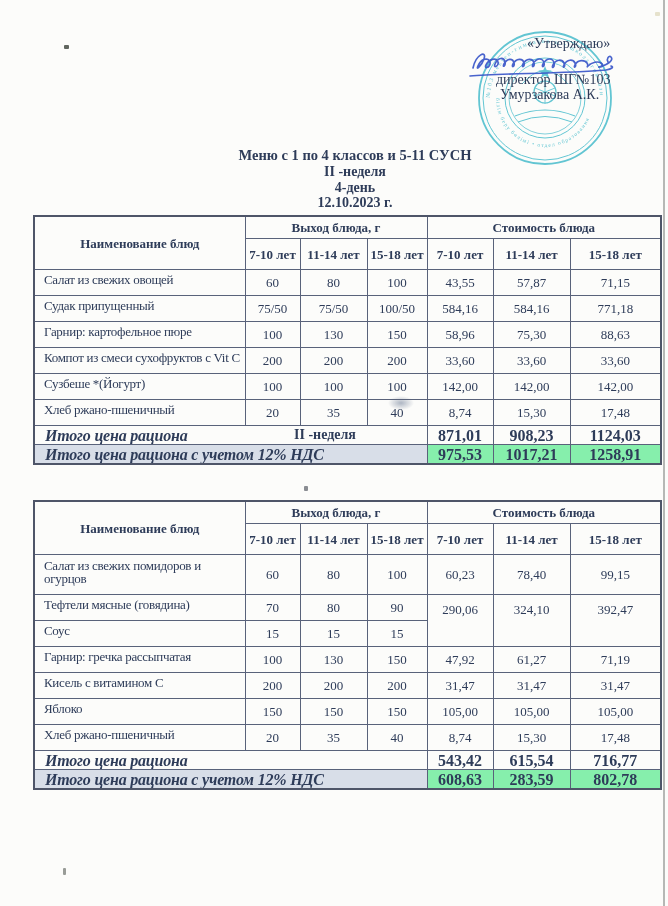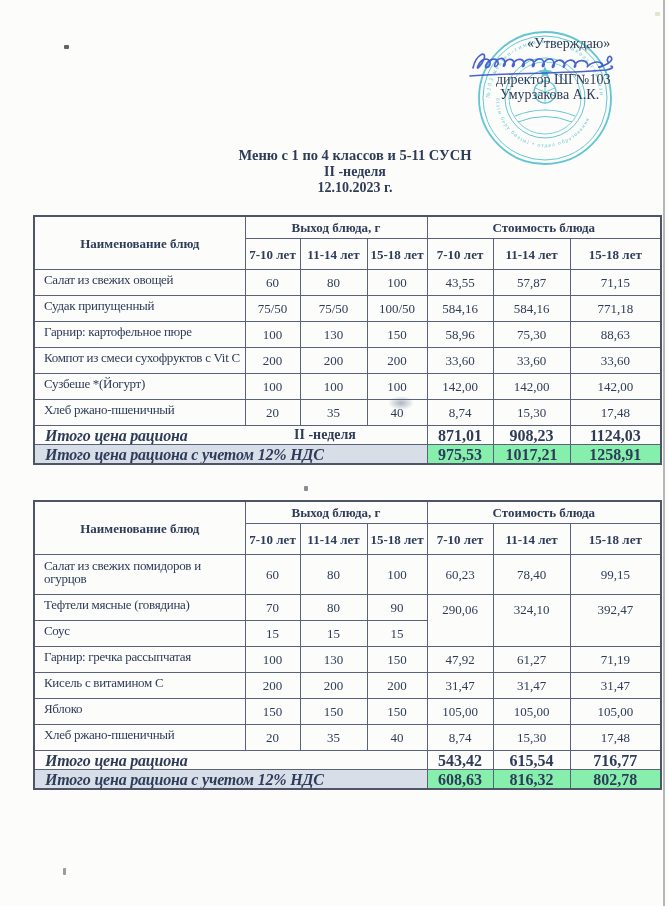--- a/index.html
+++ b/index.html
@@ -100,20 +100,21 @@
     </g>
   </svg>
 
   <div class="appr appr-quote">«Утверждаю»</div>
   <div class="appr appr-role">директор ШГ№103</div>
   <div class="appr appr-name">Умурзакова А.К.</div>
 
   <div class="title-block tb1">
     <div class="t-main">Меню с 1 по 4 классов и 5-11 СУСН</div>
     <div class="t-sub">II -неделя</div>
+    <div class="t-sub">4-день</div>
     <div class="t-sub">12.10.2023 г.</div>
   </div>
 
   <table class="menu tbl1">
     <colgroup>
         <col style="width:211px">
         <col style="width:55px">
         <col style="width:67px">
         <col style="width:60px">
         <col style="width:66px">
@@ -301,19 +302,19 @@
     <tfoot>
       <tr class="total">
         <td colspan="4" class="tl">Итого цена рациона</td>
         <td>543,42</td>
         <td>615,54</td>
         <td>716,77</td>
       </tr>
       <tr class="total vat">
         <td colspan="4" class="tl">Итого цена рациона с учетом 12% НДС</td>
         <td>608,63</td>
-        <td>816,32</td>
+        <td>283,59</td>
         <td>802,78</td>
       </tr>
     </tfoot>
   </table>
 
 </div>
 
 </body></html>

